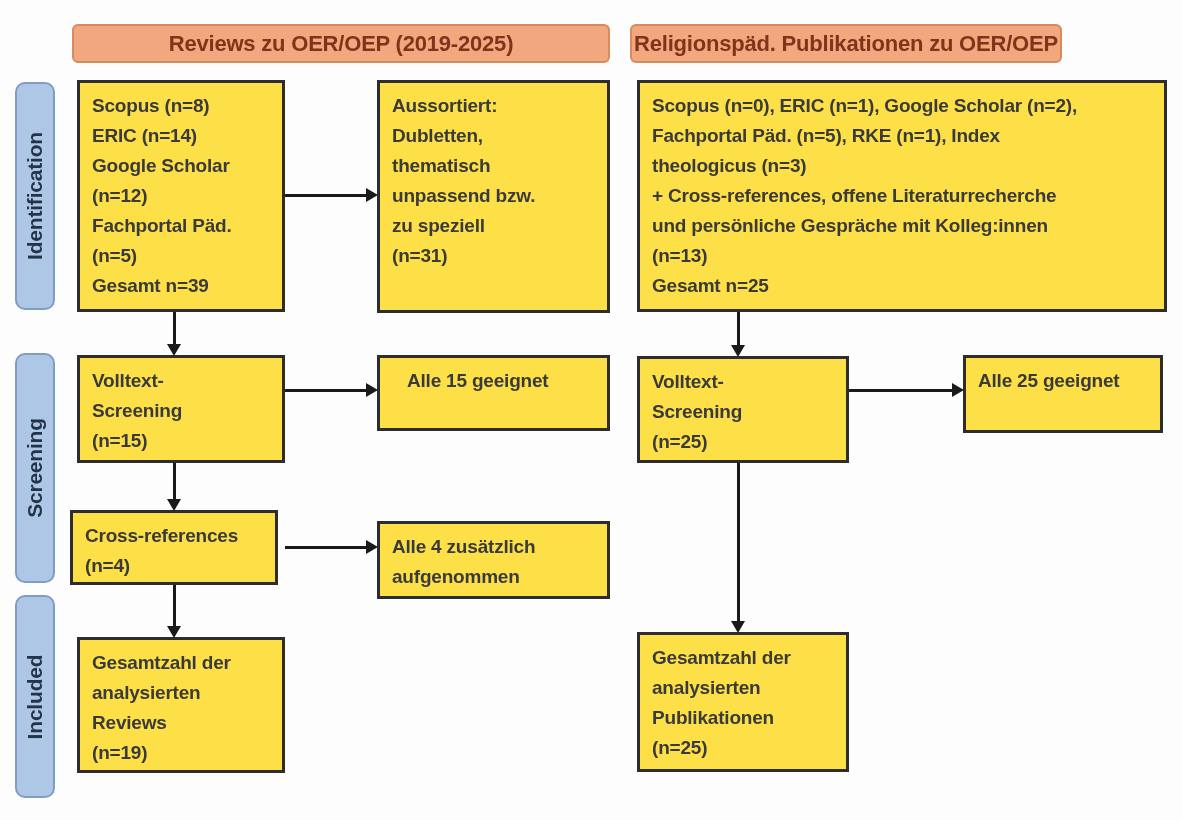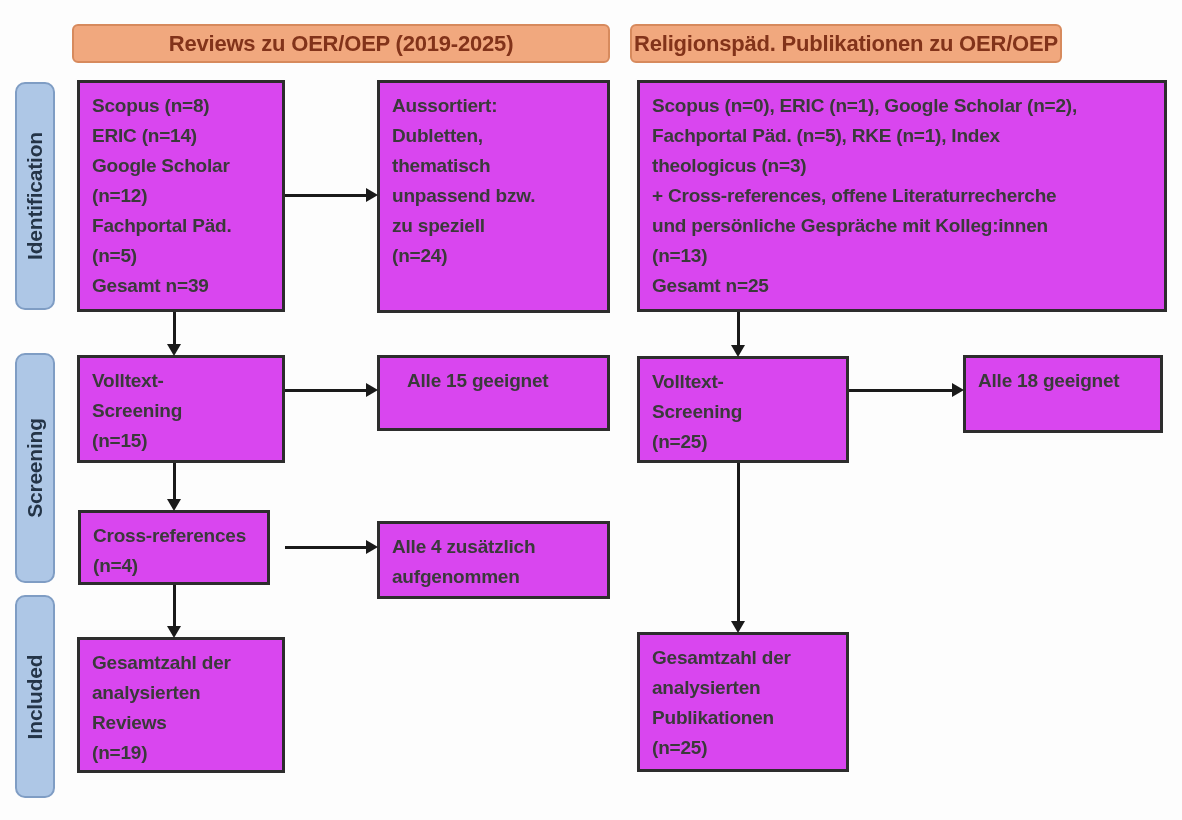--- a/index.html
+++ b/index.html
@@ -26,21 +26,21 @@
     border-radius:10px;
     display:flex; align-items:center; justify-content:center;
   }
   .stage span {
     transform:rotate(-90deg); white-space:nowrap;
     color:var(--stage-text,#243447);
     font-size:21px; font-weight:bold; letter-spacing:-0.2px;
   }
   .box {
     position:absolute; box-sizing:border-box;
-    background:#d946ef;
+    background:#fde047;
     border:3px solid var(--box-border,#2d2d2d);
     color:var(--box-text,#3a3a3a);
     font-size:19px; font-weight:bold; line-height:30px;
     padding:8px 12px; white-space:pre-line; letter-spacing:-0.2px;
   }
   .ah { position:absolute; height:3px; background:var(--arrow,#1a1a1a); }
   .ah::after {
     content:""; position:absolute; right:-11px; top:-6px;
     border-top:7.5px solid transparent; border-bottom:7.5px solid transparent;
     border-left:12px solid var(--arrow,#1a1a1a);
@@ -79,45 +79,45 @@
 Google Scholar
 (n=12)
 Fachportal Päd.
 (n=5)
 Gesamt n=39</div>
   <div class="box" style="left:377px; top:80px; width:233px; height:233px;">Aussortiert:
 Dubletten,
 thematisch
 unpassend bzw.
 zu speziell
-(n=24)</div>
+(n=31)</div>
   <div class="box" style="left:77px; top:355px; width:208px; height:108px;">Volltext-
 Screening
 (n=15)</div>
   <div class="box" style="left:377px; top:355px; width:233px; height:76px;padding-left:27px;">Alle 15 geeignet</div>
-  <div class="box" style="left:78px; top:510px; width:192px; height:75px;">Cross-references
+  <div class="box" style="left:70px; top:510px; width:208px; height:75px;">Cross-references
 (n=4)</div>
   <div class="box" style="left:377px; top:510px; width:233px; height:78px;margin-top:11px;">Alle 4 zusätzlich
 aufgenommen</div>
   <div class="box" style="left:77px; top:637px; width:208px; height:136px;">Gesamtzahl der
 analysierten
 Reviews
 (n=19)</div>
 
   <div class="box" style="left:637px; top:80px; width:530px; height:232px;">Scopus (n=0), ERIC (n=1), Google Scholar (n=2),
 Fachportal Päd. (n=5), RKE (n=1), Index
 theologicus (n=3)
 + Cross-references, offene Literaturrecherche
 und persönliche Gespräche mit Kolleg:innen
 (n=13)
 Gesamt n=25</div>
   <div class="box" style="left:637px; top:356px; width:212px; height:107px;">Volltext-
 Screening
 (n=25)</div>
-  <div class="box" style="left:963px; top:355px; width:200px; height:78px;">Alle 18 geeignet</div>
+  <div class="box" style="left:963px; top:355px; width:200px; height:78px;">Alle 25 geeignet</div>
   <div class="box" style="left:637px; top:632px; width:212px; height:140px;">Gesamtzahl der
 analysierten
 Publikationen
 (n=25)</div>
 
   <div class="ah" style="left:285px; top:194px; width:82px;"></div>
   <div class="av" style="left:173px; top:312px; height:33px;"></div>
   <div class="ah" style="left:285px; top:389px; width:82px;"></div>
   <div class="av" style="left:173px; top:463px; height:37px;"></div>
   <div class="ah" style="left:285px; top:546px; width:82px;"></div>

